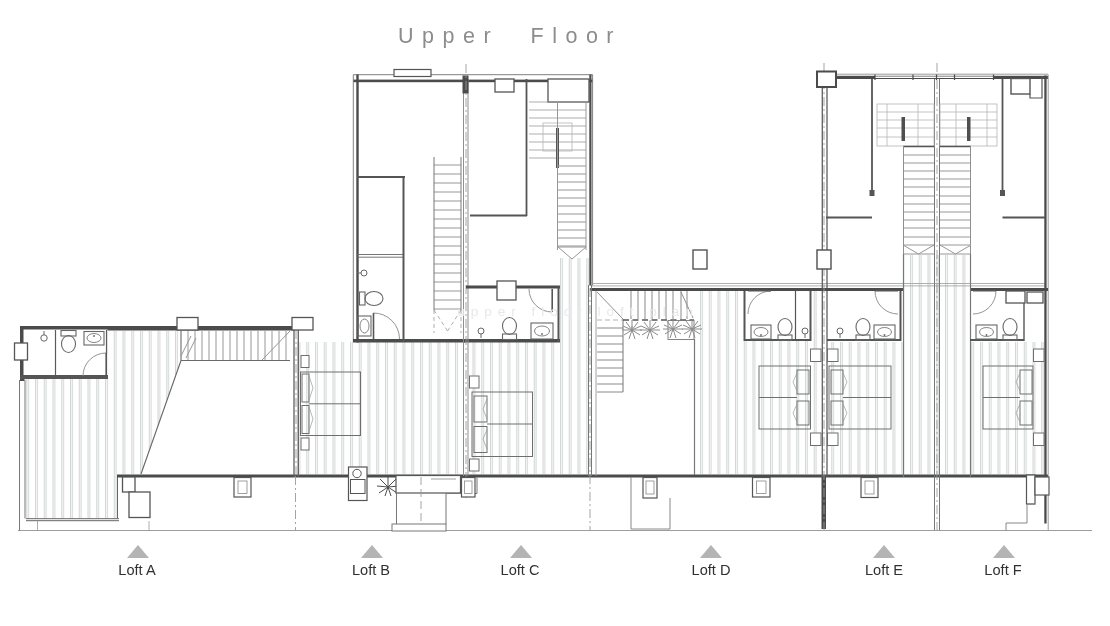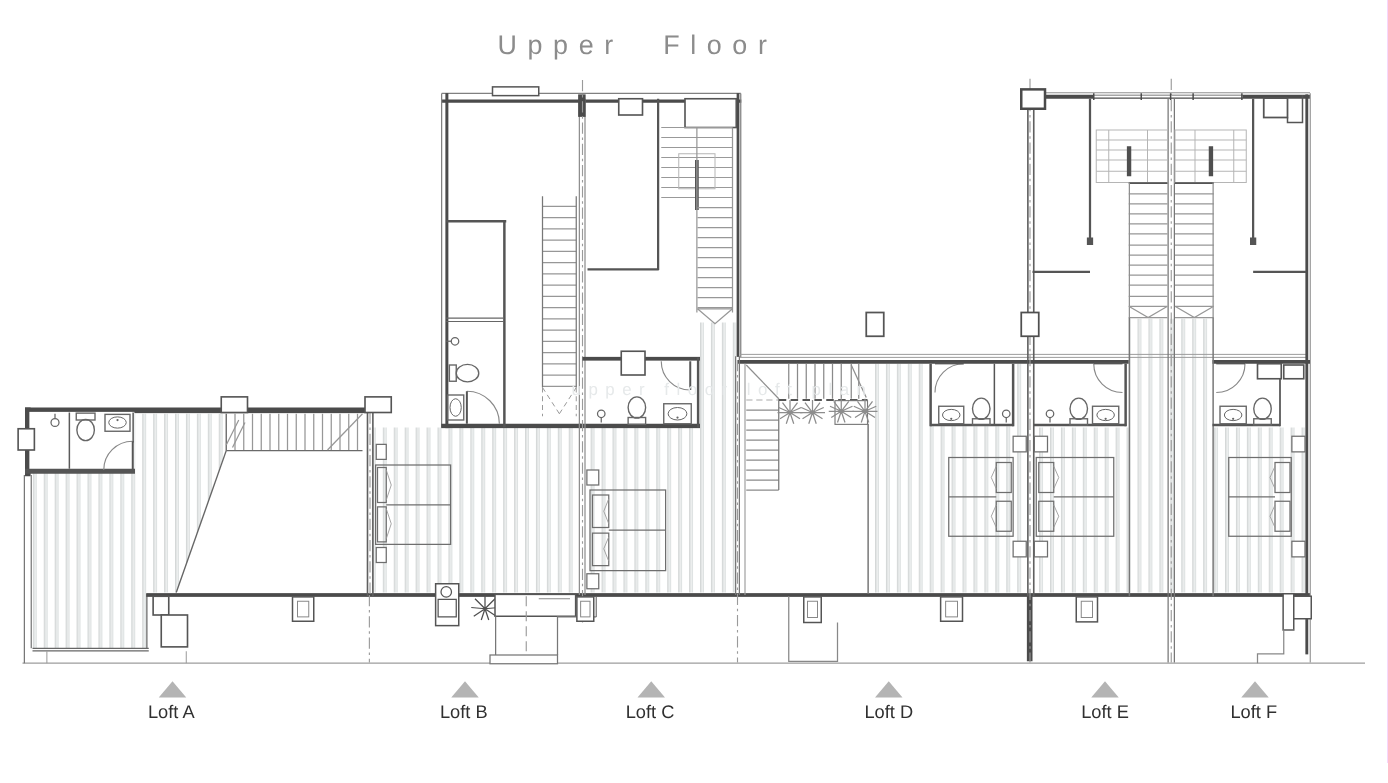--- a/index.html
+++ b/index.html
@@ -1,16 +1,16 @@
 <!DOCTYPE html>
 <html><head>
 <meta charset="utf-8">
 <style>
   html,body{margin:0;padding:0;background:#ffffff;}
-  #page{width:1110px;height:626px;position:relative;background:#d946ef;overflow:hidden;}
+  #page{width:1110px;height:626px;position:relative;background:#15803d;overflow:hidden;}
   svg{display:block;}
   text{font-family:"Liberation Sans",sans-serif;}
 </style>
 </head>
 <body>
 <div id="page">
 <svg width="1110" height="626" viewBox="0 0 1110 626">
 <defs>
   <pattern id="hatch" width="8.75" height="10" patternUnits="userSpaceOnUse">
     <rect width="8.75" height="10" fill="#ffffff"></rect>

